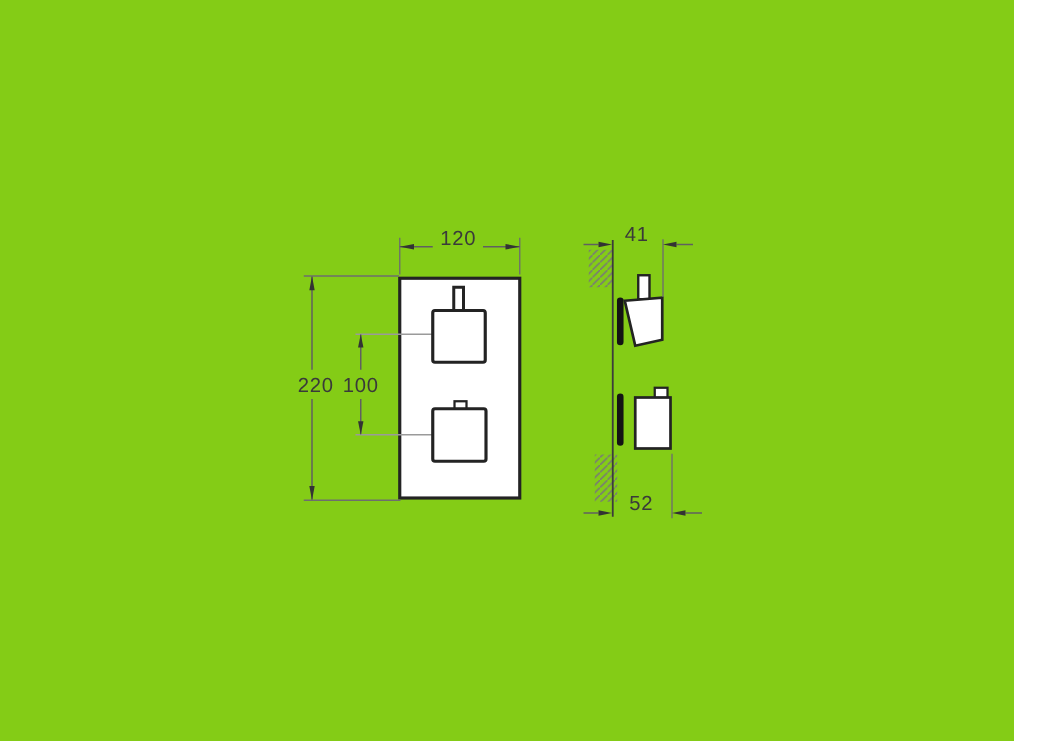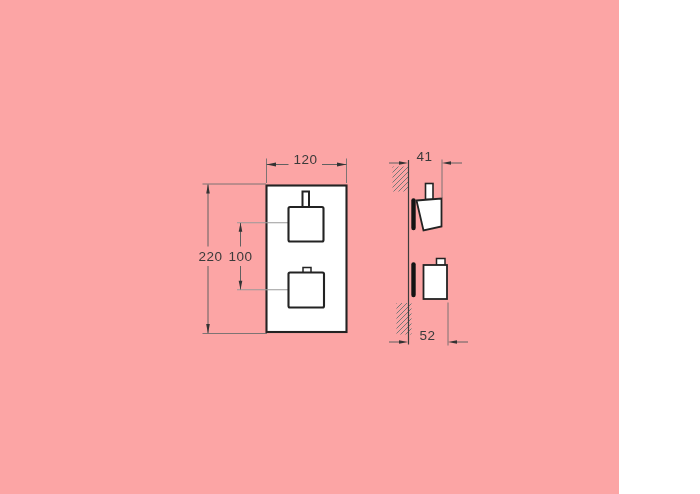--- a/index.html
+++ b/index.html
@@ -6,23 +6,23 @@
     margin: 0;
     padding: 0;
     background: #ffffff;
     width: 700px;
     height: 494px;
     overflow: hidden;
     font-family: "Liberation Sans", sans-serif;
   }
   .canvas {
     position: relative;
-    width: 619px;
+    width: 676px;
     height: 494px;
-    background: #fca5a5;
+    background: #84cc16;
   }
   svg { display: block; }
   .obj     { stroke: #232323; fill: #ffffff; }
   .obj-thk { stroke-width: 2.1; }
   .obj-med { stroke-width: 1.8; }
   .obj-thn { stroke-width: 1.5; }
   .dim     { stroke: #606060; stroke-width: 1; fill: none; }
   .ext     { stroke: #6e6e6e; stroke-width: 0.9; fill: none; }
   .cline   { stroke: #9a9a9a; stroke-width: 1; fill: none; }
   .arrow   { fill: #333333; stroke: none; }

